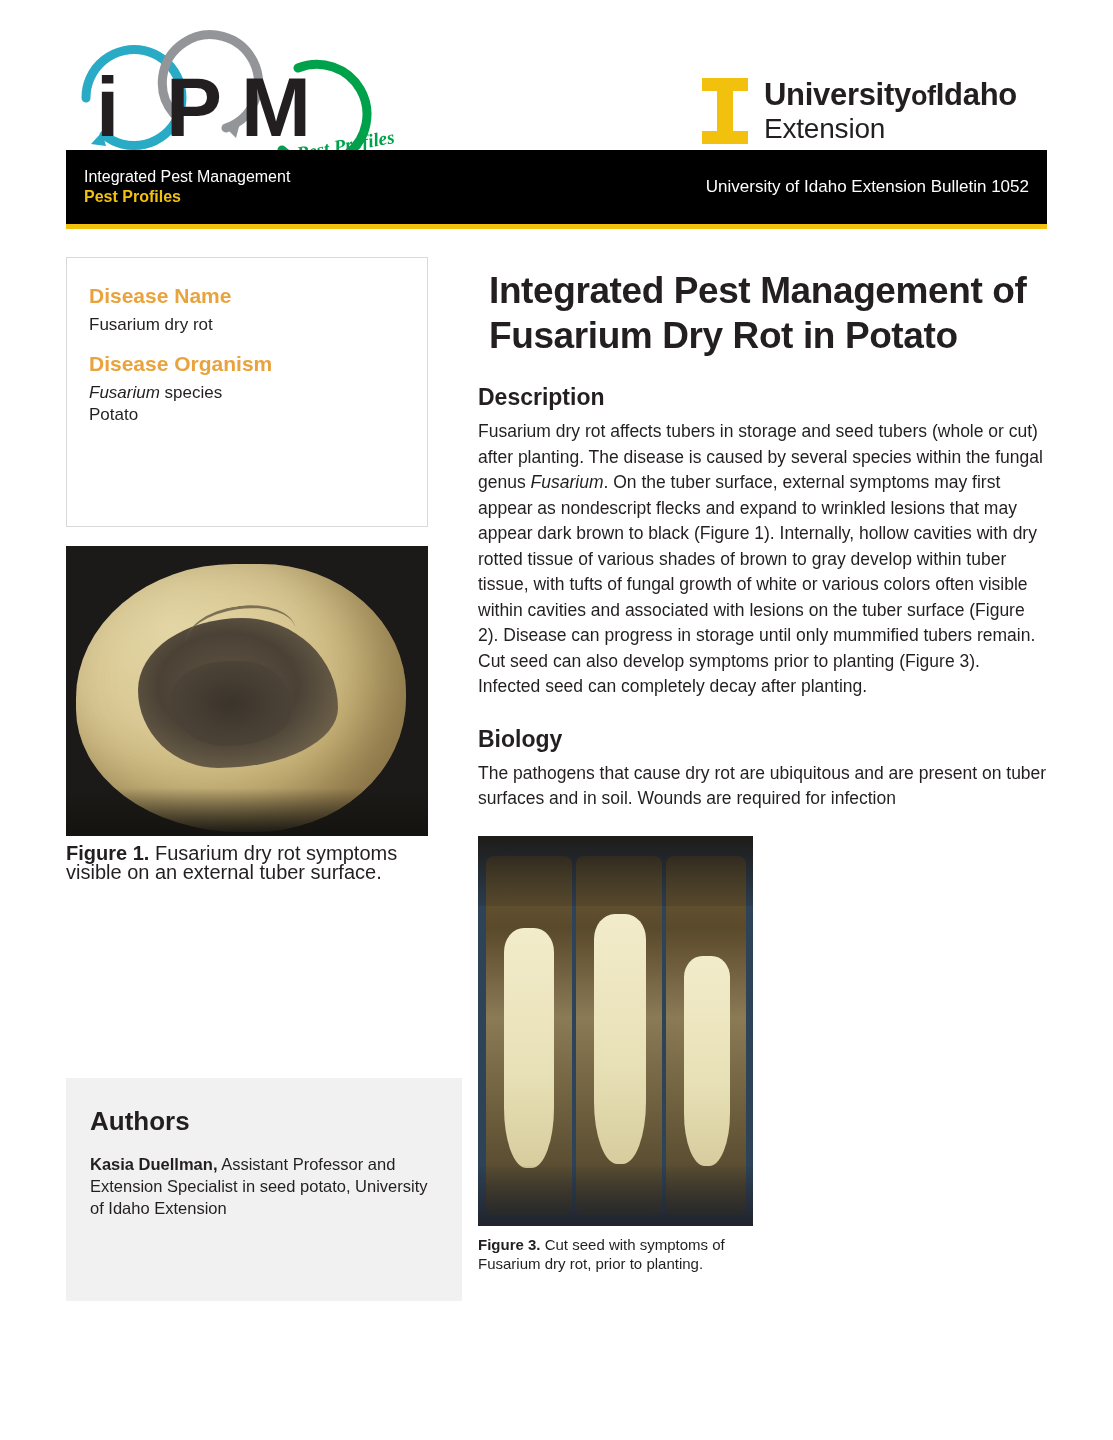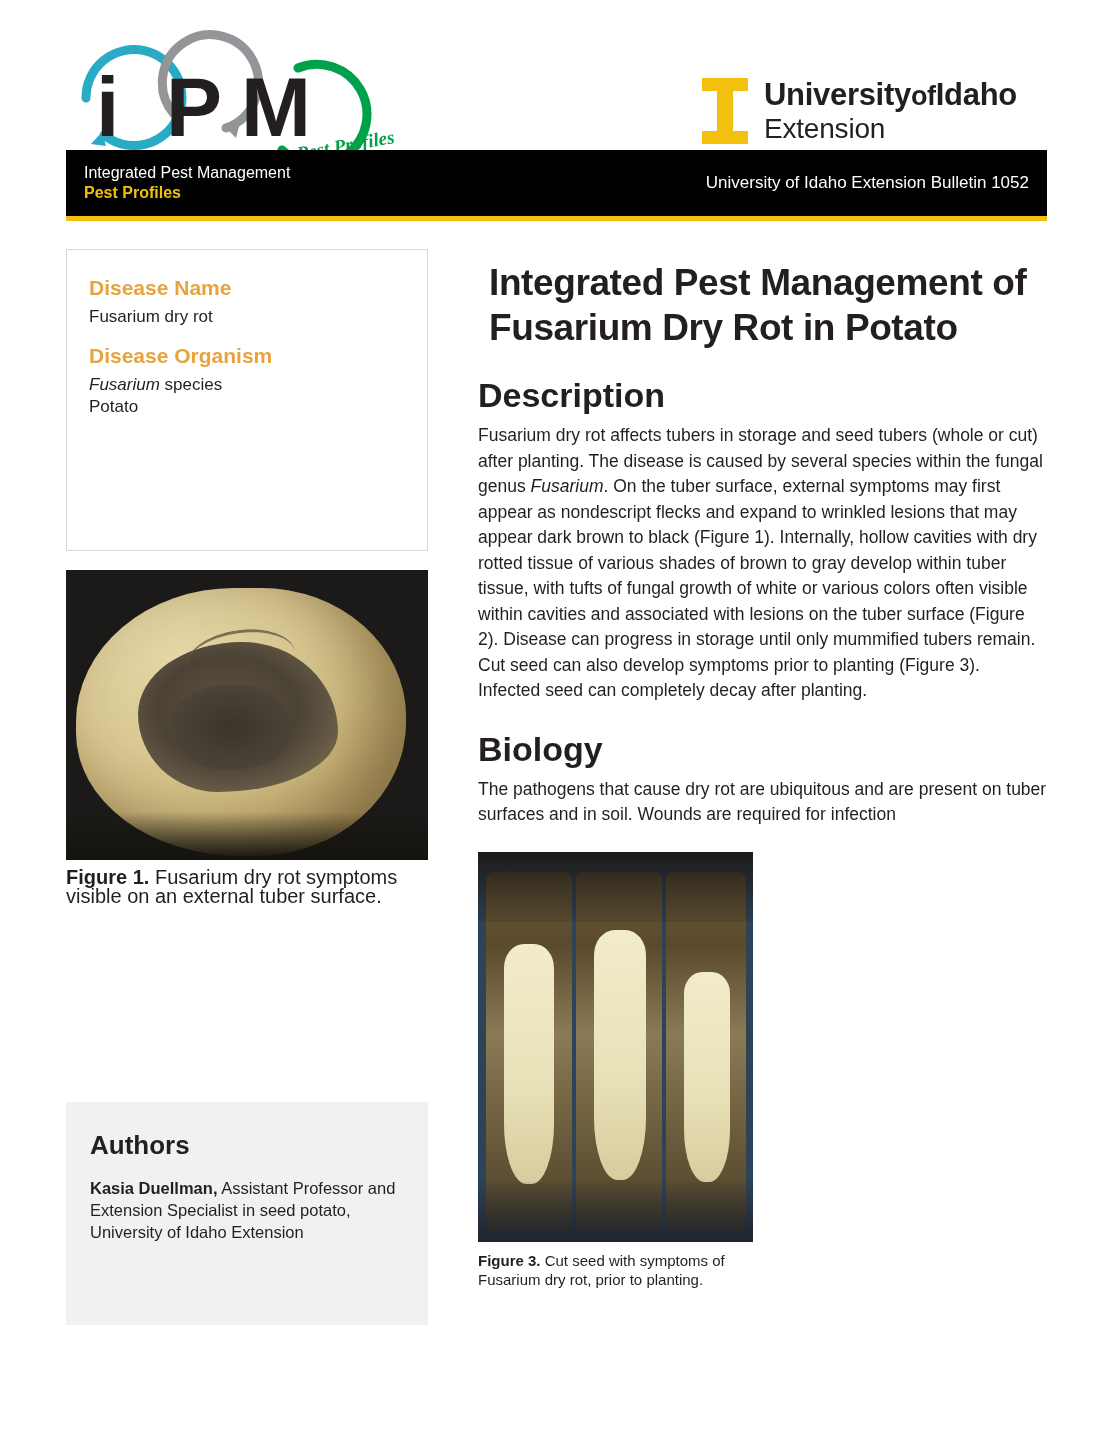--- a/index.html
+++ b/index.html
@@ -76,21 +76,21 @@
     color: #231f20;
     line-height: 32px;
     letter-spacing: -0.2px;
   }
 
   
   .banner {
     position: relative;
     margin: 0 66px 0 66px;
     background: #000000;
-    height: 71px;
+    height: 79px;
     display: flex;
     align-items: center;
     justify-content: space-between;
     padding: 0 18px 0 18px;
     border-bottom: 5px solid #F2C10D;
   }
   .banner-left {
     color: #ffffff;
     font-size: 16px;
     line-height: 20px;
@@ -117,21 +117,21 @@
   }
   .col-right {
     flex: 1 1 auto;
     padding-left: 50px;
   }
 
   
   .infobox {
     border: 1px solid #d9d9d9;
     padding: 26px 22px 30px 22px;
-    height: 302px;
+    height: 270px;
   }
   .infobox h3 {
     margin: 0 0 6px 0;
     color: #E8A33D;
     font-size: 21px;
     font-weight: bold;
   }
   .infobox h3.second,
   .infobox h3.third { margin-top: 16px; }
   .infobox p {
@@ -207,21 +207,21 @@
     color: #231f20;
     width: 358px;
   }
   .caption b { font-weight: bold; }
 
   
   .authors {
     margin-top: 196px;
     background: #f1f1f1;
     padding: 28px 24px 82px 24px;
-    width: 362px;
+    width: 396px;
   }
   .authors h2 {
     margin: 0 0 16px 0;
     font-size: 26px;
     font-weight: bold;
     color: #231f20;
   }
   .authors p {
     margin: 0;
     font-size: 16.5px;
@@ -233,21 +233,21 @@
   h1.title {
     margin: 11px;
     font-size: 37px;
     line-height: 45px;
     font-weight: bold;
     letter-spacing: -0.4px;
     color: #231f20;
   }
   h2.section {
     margin: 26px 0 8px 0;
-    font-size: 34px;
+    font-size: 23px;
     font-weight: bold;
     color: #231f20;
   }
   p.body {
     margin: 0;
     font-size: 17.5px;
     line-height: 25.5px;
     color: #231f20;
   }
   p.body .ital { font-style: italic; }

